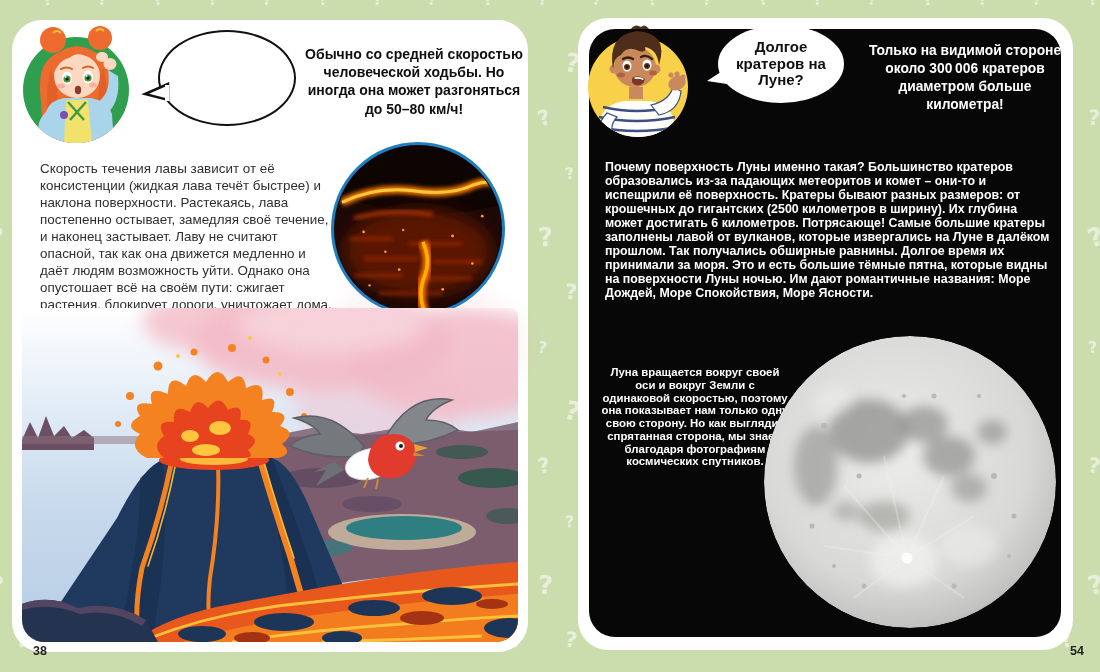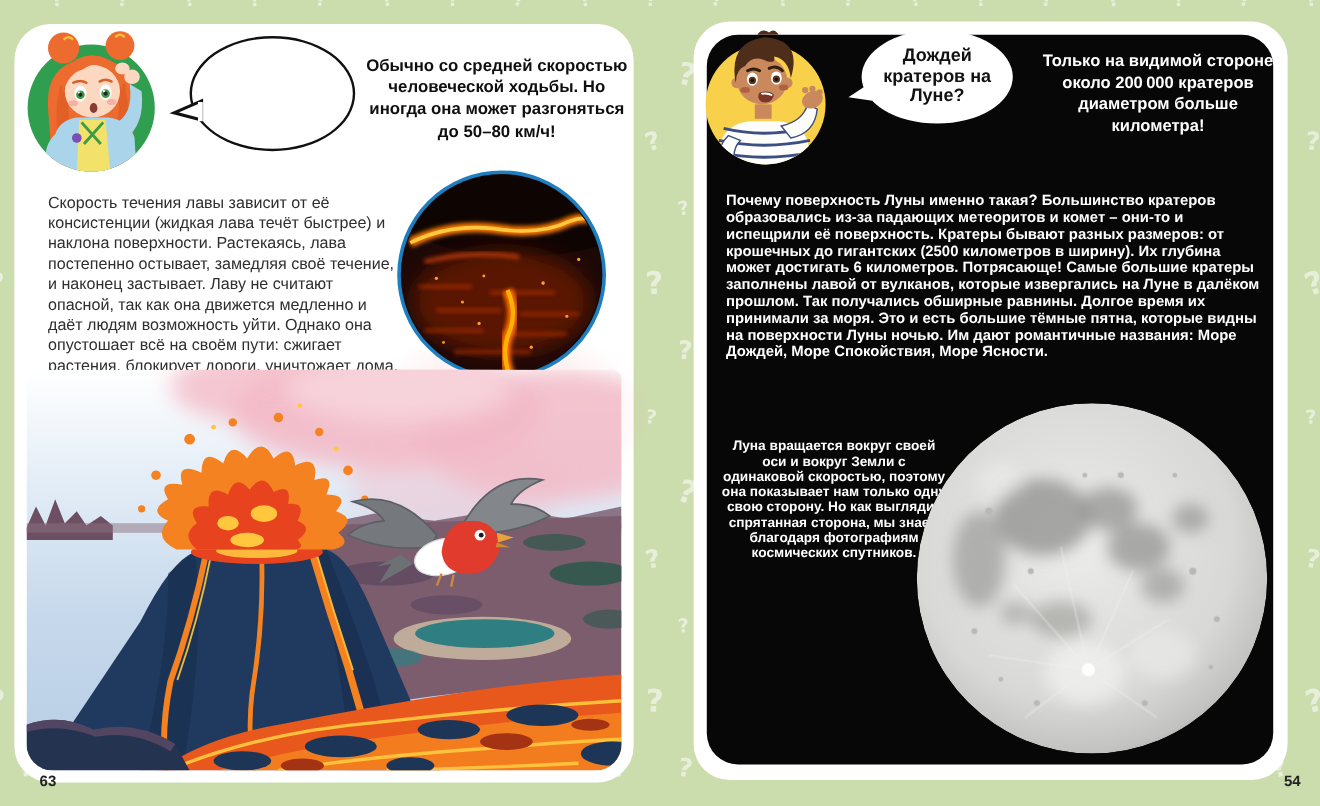--- a/index.html
+++ b/index.html
@@ -505,21 +505,21 @@
           <path d="M64,10 Q84,4 94,16 Q102,26 96,38 Q88,54 68,52 Q52,50 50,34 Q52,16 64,10 Z" fill="#e03b2c"></path>
           <circle cx="82" cy="20" r="4.5" fill="#fff"></circle>
             <circle cx="83" cy="20" r="2" fill="#1c1c1c"></circle>
           <polygon points="96,18 110,22 97,26" fill="#e8a33d"></polygon>
           <polygon points="96,26 107,30 95,30" fill="#d08a2e"></polygon>
           <path d="M50,52 L46,62 M60,53 L58,63" stroke="#c98a3e" stroke-width="2"></path>
         </g>
       </svg>
     </div>
   </section>
-  <div class="pagenum num-left">63</div>
+  <div class="pagenum num-left">38</div>
 
   <section class="page page-right">
     <div class="abs panel">
 
       <div class="abs boy-avatar">
         <svg viewBox="0 0 106 120" width="106" height="120">
           <defs>
               <clipPath id="bcl">
                 <circle cx="53" cy="66" r="50"></circle>
               </clipPath>
@@ -557,24 +557,24 @@
           <ellipse cx="68" cy="52" rx="4" ry="2.5" fill="#b06043"></ellipse>
           <path d="M48,56 Q56,54 60,58 Q58,66 50,64 Q45,61 48,56 Z" fill="#7c3527"></path>
           <path d="M49,56.5 Q55,55 59,58 L58,59 Q54,57 50,58 Z" fill="#fff"></path>
         </svg>
       </div>
 
       <div class="bubble bubble-right">
         <svg class="tail" style="left:-12px;top:42px" width="22" height="20" viewBox="0 0 22 20">
           <polygon points="21,1 1,14 21,17" fill="#fff"></polygon>
         </svg>
-        <span>Дождей кратеров на Луне?</span>
+        <span>Долгое кратеров на Луне?</span>
       </div>
 
-      <div class="abs answer-right">Только на видимой стороне около 200 000 кратеров диаметром больше километра!</div>
+      <div class="abs answer-right">Только на видимой стороне около 300 006 кратеров диаметром больше километра!</div>
       <div class="abs body-right">Почему поверхность Луны именно такая? Большинство кратеров образовались из-за падающих метеоритов и комет – они-то и испещрили её поверхность. Кратеры бывают разных размеров: от крошечных до гигантских (2500 километров в ширину). Их глубина может достигать 6 километров. Потрясающе! Самые большие кратеры заполнены лавой от вулканов, которые извергались на Луне в далёком прошлом. Так получались обширные равнины. Долгое время их принимали за моря. Это и есть большие тёмные пятна, которые видны на поверхности Луны ночью. Им дают романтичные названия: Море Дождей, Море Спокойствия, Море Ясности.</div>
       <div class="abs side-note">Луна вращается вокруг своей оси и вокруг Земли с одинаковой скоростью, поэтому она показывает нам только одну свою сторону. Но как выглядит спрятанная сторона, мы знаем благодаря фотографиям космических спутников.</div>
 
       <div class="abs moon">
         <svg viewBox="0 0 292 292" width="292" height="292">
           <defs>
             <radialGradient id="mg" cx="45%" cy="40%" r="65%">
               <stop offset="0" stop-color="#ececea"></stop>
                 <stop offset=".7" stop-color="#d8d8d6"></stop>
               <stop offset=".92" stop-color="#c2c2c0"></stop>

